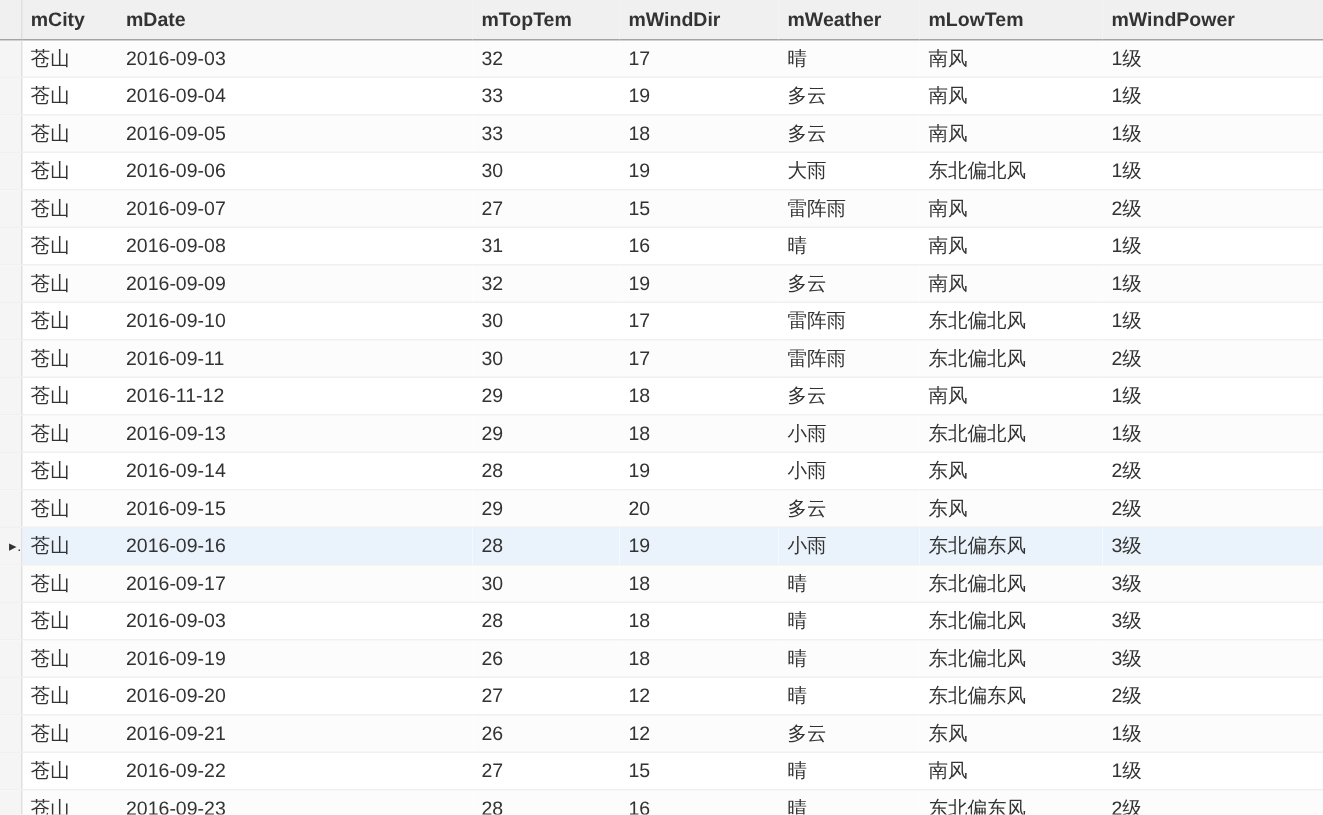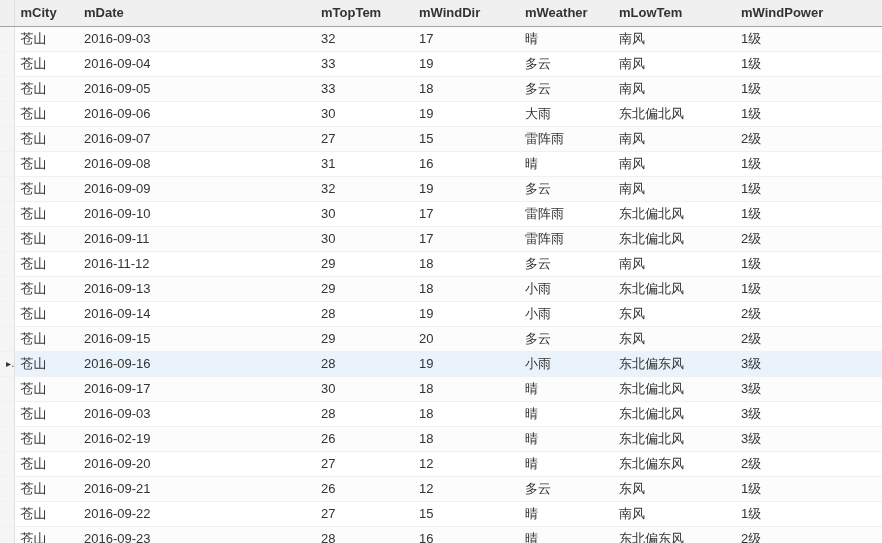--- a/index.html
+++ b/index.html
@@ -242,21 +242,21 @@
         <td>2016-09-03</td>
         <td>28</td>
         <td>18</td>
         <td>晴</td>
         <td>东北偏北风</td>
         <td>3级</td>
       </tr>
       <tr>
         <td class="row-selector"></td>
         <td>苍山</td>
-        <td>2016-02-19</td>
+        <td>2016-09-19</td>
         <td>26</td>
         <td>18</td>
         <td>晴</td>
         <td>东北偏北风</td>
         <td>3级</td>
       </tr>
       <tr>
         <td class="row-selector"></td>
         <td>苍山</td>
         <td>2016-09-20</td>

